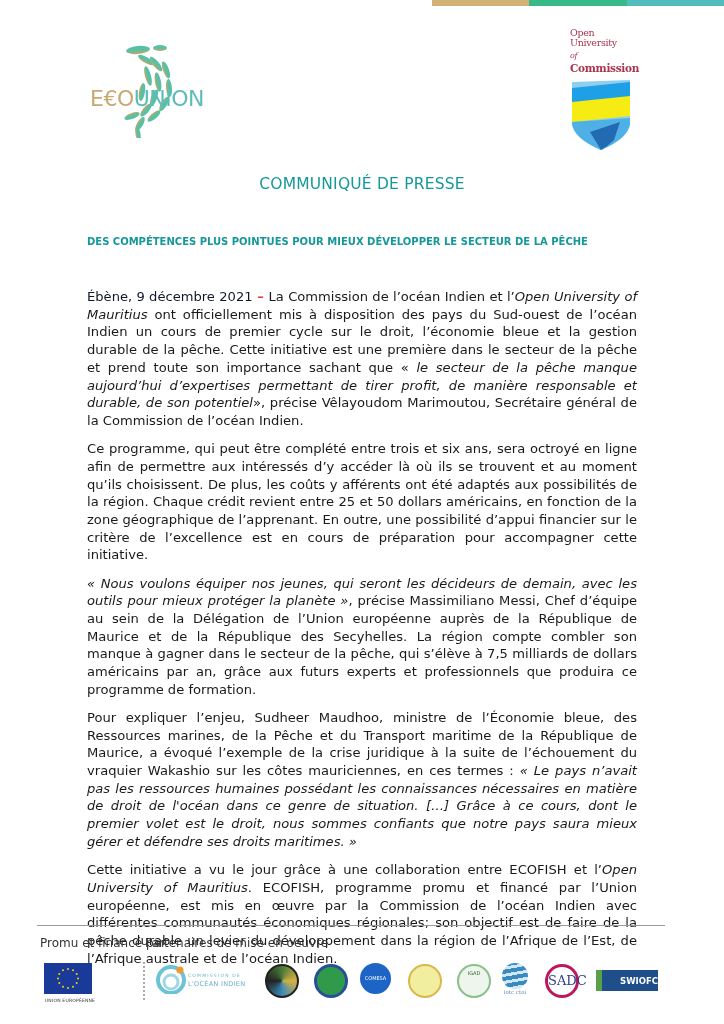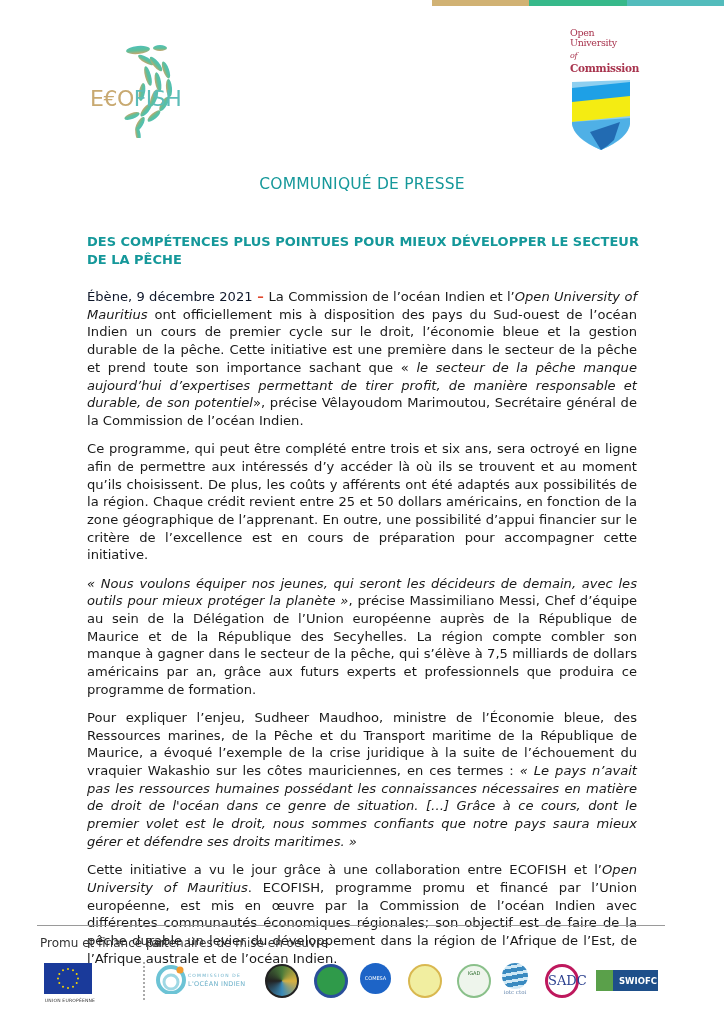--- a/index.html
+++ b/index.html
@@ -15,21 +15,21 @@
                   font-size:22px; letter-spacing:-0.5px; }
   .ecofish-word .e1 { color:#c8a970;margin-left:32px; }
   .ecofish-word .e2 { color:#5cbcb8; }
 
   
   .oum { left:570px; top:28px; width:72px; height:96px; text-align:left; }
   .oum-t1 { font-family:"DejaVu Serif", serif; font-size:9.5px; color:#a8344e; line-height:10px; letter-spacing:-0.3px; }
   .oum-t2 { font-family:"DejaVu Serif", serif; font-size:10.5px; color:#a8344e; line-height:12px; font-weight:bold; letter-spacing:-0.3px;}
 
   .title { left:0; width:724px; top:175px; text-align:center; font-weight:normal; font-size:15.5px; color:#15989a; letter-spacing:0.2px; }
-  .subtitle { left:87px; width:560px; top:233px; font-weight:bold; font-size:13px; line-height:18px; color:#15989a; }
+  .subtitle { left:87px; width:560px; top:233px; font-weight:bold; font-size:10px; line-height:18px; color:#15989a; }
 
   .body { left:87px; top:288px; width:550px; font-size:13.1px; line-height:17.7px; text-align:justify; color:#1a1a1a; }
   .body p { margin:0 0 10.5px 0; }
   .dateline { color:#0f172a; }
   .dash { color:#e0452a; font-weight:bold; }
 
   .footer-rule { left:37px; top:925px; width:628px; height:1px; background:#9a9a9a; }
   .flabel { top:936px; font-size:12px; color:#333; }
   .eu-flag { left:44px; top:963px; width:48px; height:31px; background:#1a3a9a; }
   .eu-cap { left:42px; top:998px; width:56px; text-align:center; font-size:4.5px; color:#333; letter-spacing:0.2px; }
@@ -68,21 +68,21 @@
       <ellipse cx="96" cy="56" rx="9" ry="3" transform="rotate(110 96 56)"></ellipse>
       <ellipse cx="106" cy="62" rx="8" ry="3" transform="rotate(120 106 62)"></ellipse>
       <ellipse cx="88" cy="68" rx="8" ry="3" transform="rotate(130 88 68)"></ellipse>
       <ellipse cx="96" cy="74" rx="8" ry="3" transform="rotate(140 96 74)"></ellipse>
       <ellipse cx="74" cy="74" rx="8" ry="3" transform="rotate(160 74 74)"></ellipse>
       <ellipse cx="82" cy="82" rx="8" ry="3" transform="rotate(120 82 82)"></ellipse>
       <ellipse cx="80" cy="92" rx="7" ry="2.5" transform="rotate(80 80 92)"></ellipse>
     </g>
   </svg>
   <div class="ecofish-word">
-    <span class="e1">E€O</span><span class="e2">FISH</span>
+    <span class="e1">E€O</span><span class="e2">UNION</span>
   </div>
 </div>
 
 <div class="abs oum">
   <div class="oum-t1">Open University</div>
   <div class="oum-t2"><span style="font-style:italic;font-weight:normal;font-size:8px">of</span> <span>Commission</span></div>
   <svg width="62" height="72" viewBox="0 0 62 72" style="margin-top:4px">
     <path d="M2 4 L60 2 L60 44 Q60 60 31 72 Q2 60 2 44 Z" fill="#8ecff0"></path>
     <path d="M2 10 L60 4 L60 20 L2 26 Z" fill="#1ea0e6"></path>
     <path d="M2 24 L60 18 L60 38 L2 44 Z" fill="#f4ec12"></path>
@@ -144,14 +144,14 @@
 <div class="abs logo-circle" style="left:360px;top:963px;width:31px;height:31px;background:#1d64c7;color:#fff;font-size:5px;line-height:31px;text-align:center">COMESA</div>
 <div class="abs logo-circle" style="left:408px;top:964px;width:30px;height:30px;background:#f1eea0;border:2px solid #d9b850"></div>
 <div class="abs logo-circle" style="left:457px;top:964px;width:30px;height:30px;background:#eef5ec;border:2px solid #8ac08a;color:#2a6a2a;font-size:5px;line-height:14px;text-align:center"><span>IGAD</span></div>
 <div class="abs" style="left:500px;top:963px;width:30px;height:36px;text-align:center">
   <div class="logo-circle" style="width:26px;height:26px;margin:0 auto;background:repeating-linear-gradient(170deg,#3a8ac0 0 4px,#cfe8f5 4px 7px)"></div>
   <div style="font-family:'DejaVu Serif',serif;font-size:5.5px;color:#6a8ab0">iotc ctoi</div>
 </div>
 <div class="abs logo-circle" style="left:545px;top:964px;width:28px;height:28px;border:3px solid #be185d;background:#fff;color:#2a3f8e;font-size:13px;line-height:28px;text-align:center;font-family:'DejaVu Serif',serif">SADC</div>
 <div class="abs" style="left:596px;top:970px;width:62px;height:21px;background:#1e4f8a;display:flex;align-items:center">
   <div style="width:17px;height:21px;background:#5aa04a"></div>
-  <div style="color:#fff;font-weight:bold;font-size:8.5px;padding-left:6px">SWIOFC</div>
+  <div style="color:#fff;font-weight:bold;font-size:8.5px;padding-left:18px">SWIOFC</div>
 </div>
 
 </body></html>

